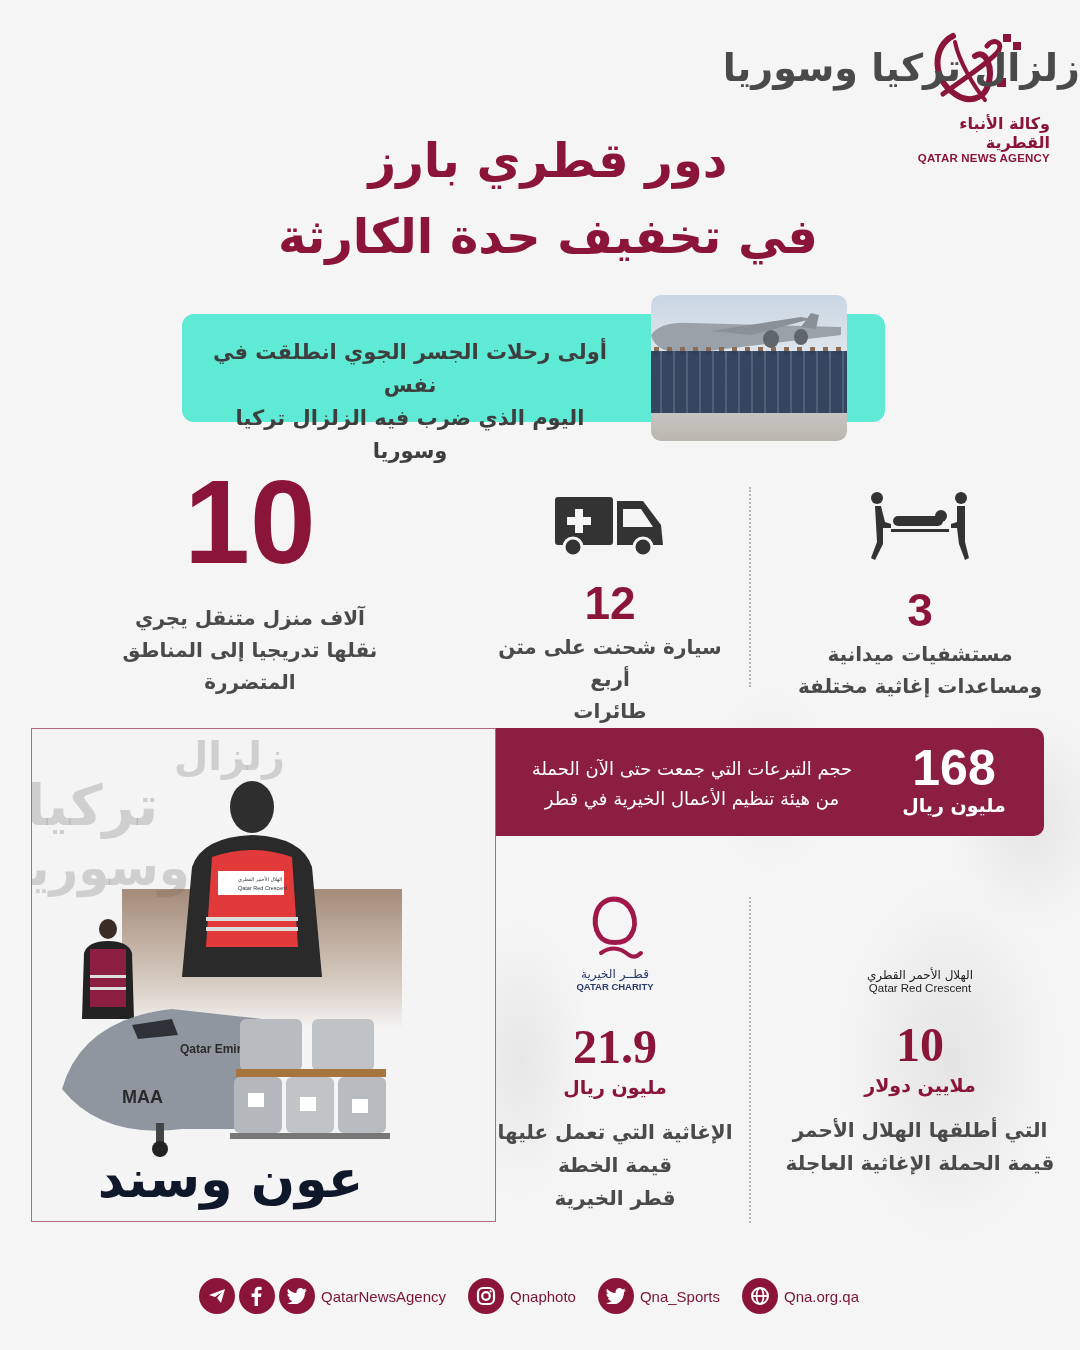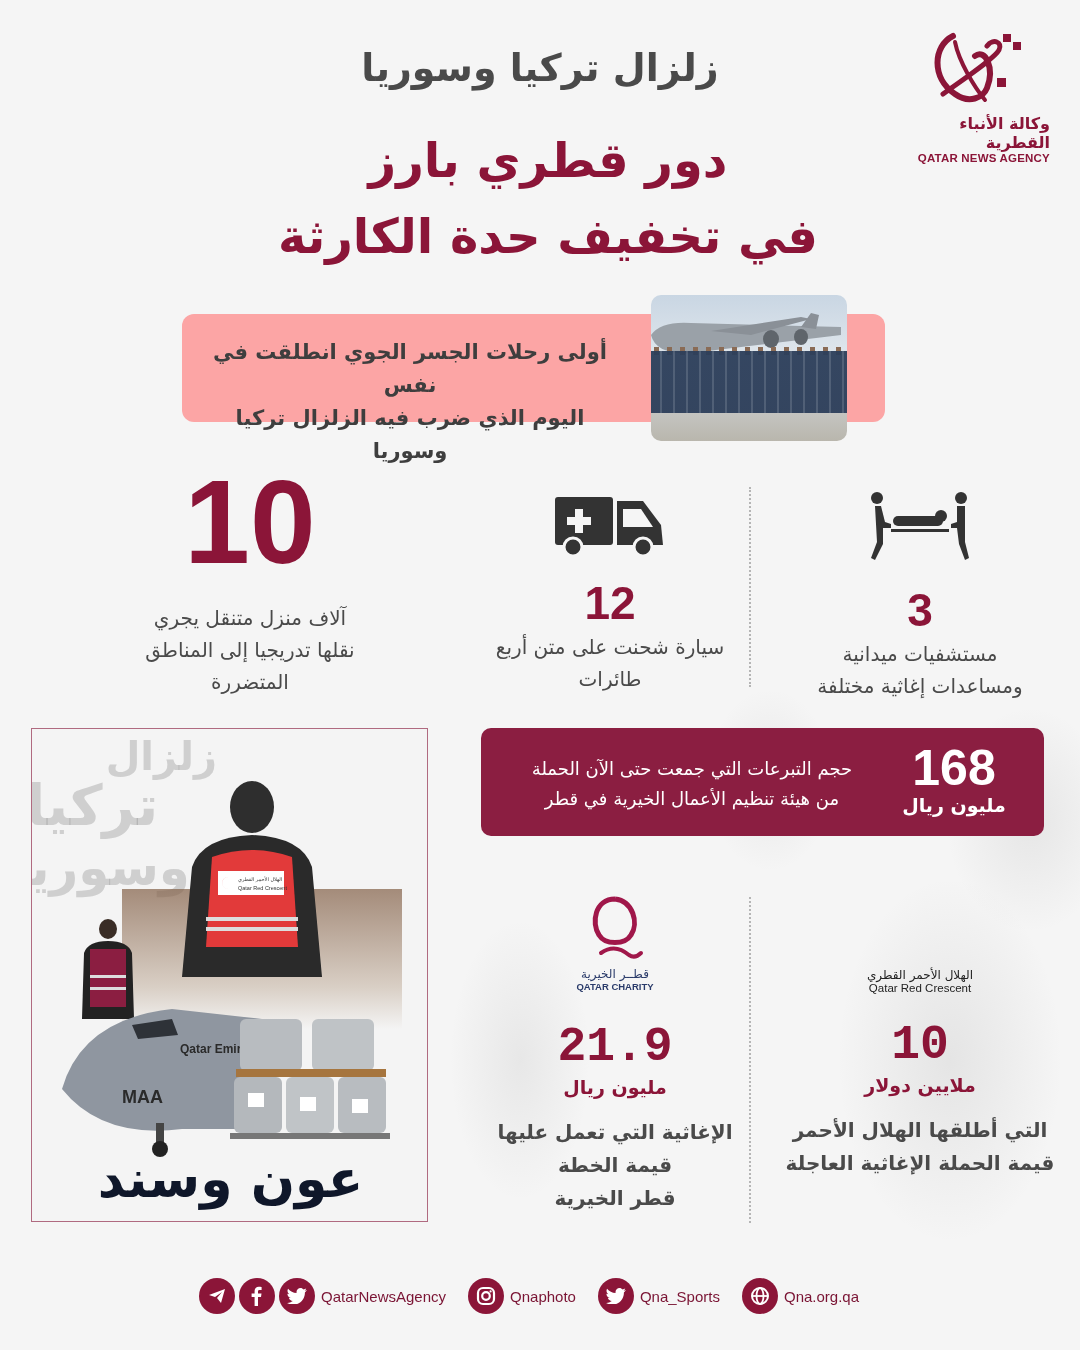--- a/index.html
+++ b/index.html
@@ -20,81 +20,81 @@
     pointer-events: none;
   }
 
   
   .logo { position: absolute; left: 900px; top: 28px; width: 150px; text-align: right; }
   .logo svg { display: block; margin: 0 auto; }
   .logo .ar { color: #8b1538; font-weight: bold; font-size: 16px; margin-top: 4px; direction: rtl; }
   .logo .en { color: #8b1538; font-weight: bold; font-size: 11.5px; font-family: "Liberation Sans", sans-serif; letter-spacing: 0.2px; }
 
   
-  .kicker { position: absolute; left: 0; top: 46px; width: 1080px; text-align: center;
+  .kicker { position: absolute; left: 0; top: 46px; width: 1080px; 
     font-size: 38px; font-weight: bold; color: #4a4a4a; direction: rtl; }
   .title { position: absolute; left: 8px; top: 122px; width: 1080px; text-align: center;
     font-size: 48px; font-weight: bold; color: #8b1538; direction: rtl; line-height: 76px; }
 
   
   .banner { position: absolute; left: 182px; top: 314px; width: 703px; height: 108px;
-    background: #fca5a5; border-radius: 12px; }
+    background: #5eead4; border-radius: 12px; }
   .banner .txt { position: absolute; right: 265px; top: 22px; width: 420px; text-align: center;
     font-size: 21px; font-weight: bold; color: #3e3e3e; direction: rtl; line-height: 33px; }
   .photo { position: absolute; left: 651px; top: 295px; width: 196px; height: 146px;
     border-radius: 10px; overflow: hidden;
     background: linear-gradient(180deg, #c9d6e3 0%, #dfe6ec 40%, #cfd2d4 62%, #b9b6ad 100%); }
   .photo .plane { position: absolute; left: 0; top: 18px; width: 196px; height: 60px; }
   .photo .crew { position: absolute; left: 0; top: 56px; width: 196px; height: 62px;
     background: repeating-linear-gradient(90deg, #2c3e5a 0 9px, #4a5a72 9px 11px, #2c3e5a 11px 13px); opacity: 0.95; }
   .photo .heads { position: absolute; left: 0; top: 52px; width: 196px; height: 8px;
     background: repeating-linear-gradient(90deg, transparent 0 3px, #8a6b55 3px 8px, transparent 8px 13px); }
 
   
   .stat { position: absolute; text-align: center; direction: rtl; }
   .stat .num { color: #8b1538; font-weight: bold; font-family: "Liberation Sans", sans-serif; }
-  .stat .desc { font-size: 20px; font-weight: normal; color: #4a4a4a; line-height: 32px; }
+  .stat .desc { font-size: 20px; font-weight: bold; color: #4a4a4a; line-height: 32px; }
   .big10 { left: 100px; top: 462px; width: 300px; }
   .big10 .num { font-size: 118px; line-height: 120px; }
   .big10 .desc { margin-top: 20px; }
   .s12 { left: 480px; top: 497px; width: 260px; }
   .s12 .num { font-size: 46px; line-height: 56px; margin-top: 14px; }
   .s3 { left: 780px; top: 492px; width: 280px; }
   .s3 .num { font-size: 46px; line-height: 56px; margin-top: 16px; }
   .vdiv { position: absolute; border-left: 2px dotted #b5b5b5; }
 
   
   .donate { position: absolute; left: 481px; top: 728px; width: 563px; height: 108px;
     background: #8b1e41; border-radius: 10px; color: #fff; direction: rtl; }
   .donate .num { position: absolute; right: 40px; top: 12px; width: 100px; text-align: center;
     font-family: "Liberation Sans", sans-serif; font-weight: bold; font-size: 50px; line-height: 56px; }
   .donate .unit { position: absolute; right: 35px; top: 66px; width: 110px; text-align: center;
     font-weight: bold; font-size: 19px; }
   .donate .txt { position: absolute; right: 162px; top: 26px; width: 380px; text-align: center;
     font-size: 18px; line-height: 30px; }
 
   
-  .poster { position: absolute; left: 31px; top: 728px; width: 397px; height: 494px;
+  .poster { position: absolute; left: 31px; top: 728px; width: 465px; height: 494px;
     border: 1.5px solid #b06a80; background: #f4f4f4; overflow: hidden; }
   .poster .ghost { position: absolute; color: rgba(110,110,110,0.28); font-weight: bold; direction: rtl; }
   .poster .g1 { right: 210px; top: 4px; font-size: 40px; }
   .poster .g2 { left: -6px; top: 44px; font-size: 56px; width: 230px; text-align: left; }
   .poster .g3 { left: -20px; top: 110px; font-size: 50px; }
   .poster .worker { position: absolute; left: 140px; top: 48px; width: 160px; height: 200px; }
   .poster .rubble { position: absolute; left: 90px; top: 160px; width: 280px; height: 140px;
     background: linear-gradient(180deg, rgba(130,95,70,0.7), rgba(190,170,150,0.5) 70%, transparent); }
   .poster .worker2 { position: absolute; left: 46px; top: 190px; width: 60px; height: 100px; }
   .poster .plane { position: absolute; left: 30px; top: 270px; width: 200px; height: 160px; }
   .poster .pallets { position: absolute; left: 198px; top: 284px; width: 164px; height: 130px; }
   .poster .slogan { position: absolute; left: 0; top: 420px; width: 397px; text-align: center;
     font-size: 52px; font-weight: bold; color: #0f172a; direction: rtl; }
 
   
   .org { position: absolute; text-align: center; direction: rtl; }
-  .org .num { font-family: Liberation Mono, monospace; font-weight: bold; color: #8b1538; font-size: 48px; line-height: 54px; }
+  .org .num { font-family: Liberation Serif, serif; font-weight: bold; color: #8b1538; font-size: 48px; line-height: 54px; }
   .org .unit { color: #8b1538; font-weight: bold; font-size: 19px; margin-top: 2px; }
   .org .desc { font-size: 20px; font-weight: bold; color: #4a4a4a; line-height: 33px; margin-top: 18px; }
   .org .ar-name { font-size: 12px; color: #222; }
   .org .en-name { font-family: "Liberation Sans", sans-serif; font-size: 11.5px; color: #222; }
   .qc { left: 490px; top: 893px; width: 250px; }
   .qrc { left: 770px; top: 898px; width: 300px; }
   .qc .ar-name { color: #2a3b6a; }
   .qc .en-name { color: #2a3b6a; font-weight: bold; font-size: 9.5px; }
 
   

